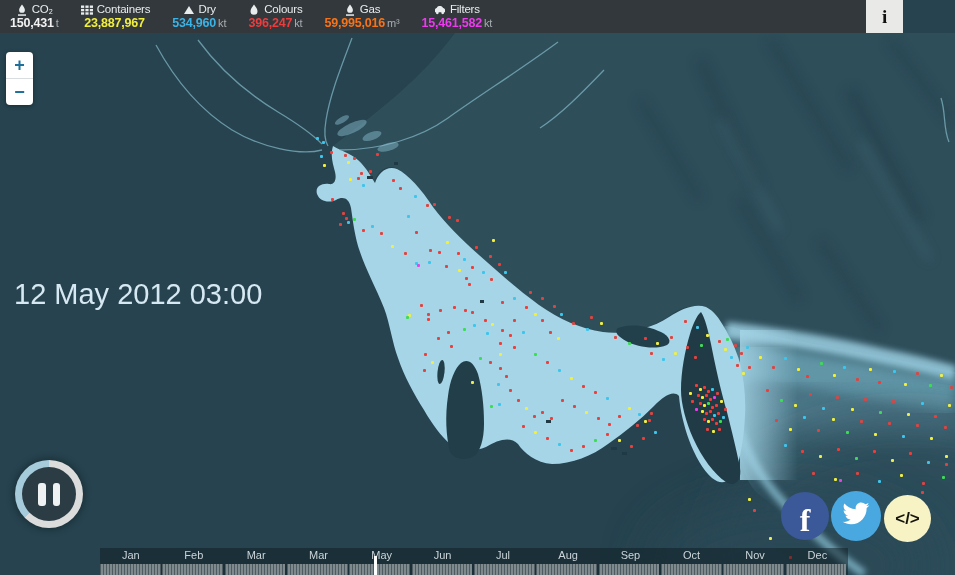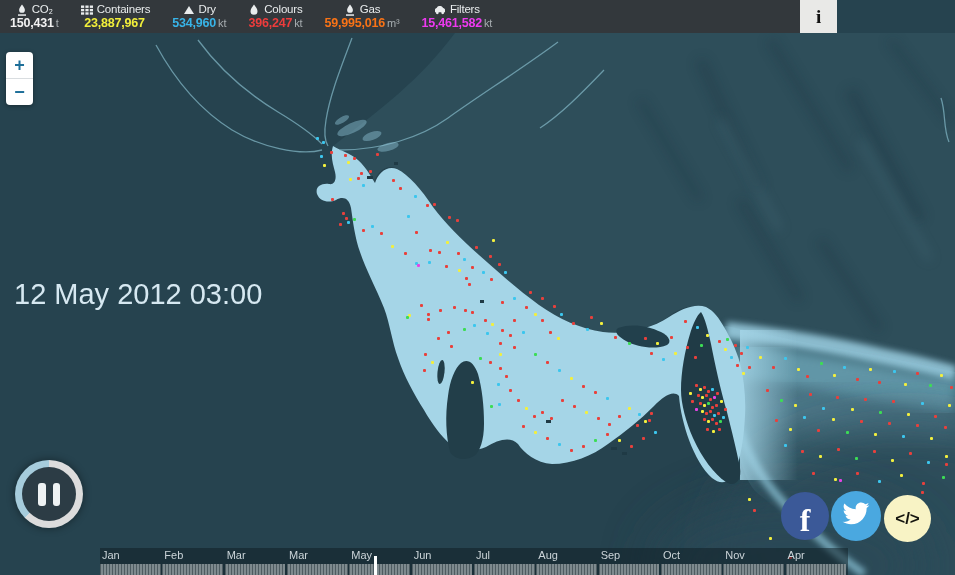--- a/index.html
+++ b/index.html
@@ -6,21 +6,21 @@
   *{box-sizing:border-box;}
   #app{position:relative;width:955px;height:575px;overflow:hidden;
        font-family:"Liberation Sans","DejaVu Sans",sans-serif;
        -webkit-font-smoothing:antialiased;}
   
   #map{position:absolute;inset:0;}
   #map svg{display:block;}
   #dots{position:absolute;inset:0;pointer-events:none;}
   .dot{position:absolute;width:3px;height:3px;border-radius:1px;}
   
-  #header{position:absolute;top:0;left:0;width:837px;height:33px;background:#33383c;
+  #header{position:absolute;top:0;left:0;width:903px;height:33px;background:#33383c;
           display:flex;align-items:stretch;z-index:30;letter-spacing:-0.2px;}
   #stats{display:flex;padding-left:10px;align-items:center;gap:22px;}
   .stat{display:flex;flex-direction:column;align-items:center;line-height:1.1;padding-top:1px;}
   .stat-top{display:flex;align-items:center;gap:4px;color:#e9eced;font-size:11.5px;}
   .stat-icon{display:inline-flex;width:12px;height:12px;}
   .stat-icon svg{width:12px;height:12px;fill:#e9eced;}
   .stat-val{font-size:12.5px;font-weight:700;margin-top:1px;}
   .stat-unit{color:#a7adb0;font-weight:400;font-size:11px;margin-left:2px;}
   #menus{position:absolute;right:75px;top:0;height:33px;display:flex;gap:33px;align-items:center;}
   .menu{display:flex;align-items:center;gap:6px;color:#f0f2f3;font-size:12.5px;cursor:pointer;}
@@ -48,21 +48,21 @@
   #fb{left:781px;top:492px;width:48px;height:48px;background:#3b5998;color:#fff;
       font-size:32px;font-weight:700;font-family:"Liberation Serif","DejaVu Serif",serif;padding-top:8px;}
   #tw{left:831px;top:491px;width:50px;height:50px;background:#4aa8e0;}
   #tw svg{width:28px;height:24px;fill:#fff;}
   #embed{left:884px;top:495px;width:47px;height:47px;background:#f8f3c5;color:#15150f;
          font-size:17px;font-weight:700;}
   
   #timeline{position:absolute;left:100px;top:548px;width:748px;height:27px;
             background:rgba(14,27,34,.5);z-index:20;display:flex;cursor:pointer;}
   .month-cell{flex:1;position:relative;display:flex;flex-direction:column;}
-  .month-label{font-size:11px;color:#ccd5d9;padding-left:2px;height:16px;line-height:15px;}
+  .month-label{font-size:11px;color:#ccd5d9;padding-left:22px;height:16px;line-height:15px;}
   .month-bar{height:11px;margin-right:1.5px;background:#7e8a8e;
              background-image:repeating-linear-gradient(90deg,rgba(20,35,42,.45) 0 1px,transparent 1px 3px);}
   #playhead{position:absolute;top:8px;width:3px;height:19px;background:#fcfefe;z-index:22;}
 </style>
 </head>
 <body>
 
 <div id="app">
 
   <div id="map">
@@ -609,18 +609,18 @@
         <span class="month-label">Oct</span>
         <div class="month-bar"></div>
       </div>
 
       <div class="month-cell">
         <span class="month-label">Nov</span>
         <div class="month-bar"></div>
       </div>
 
       <div class="month-cell">
-        <span class="month-label">Apr</span>
+        <span class="month-label">Dec</span>
         <div class="month-bar"></div>
       </div>
     </div>
 
 </div>
 
 </body></html>

